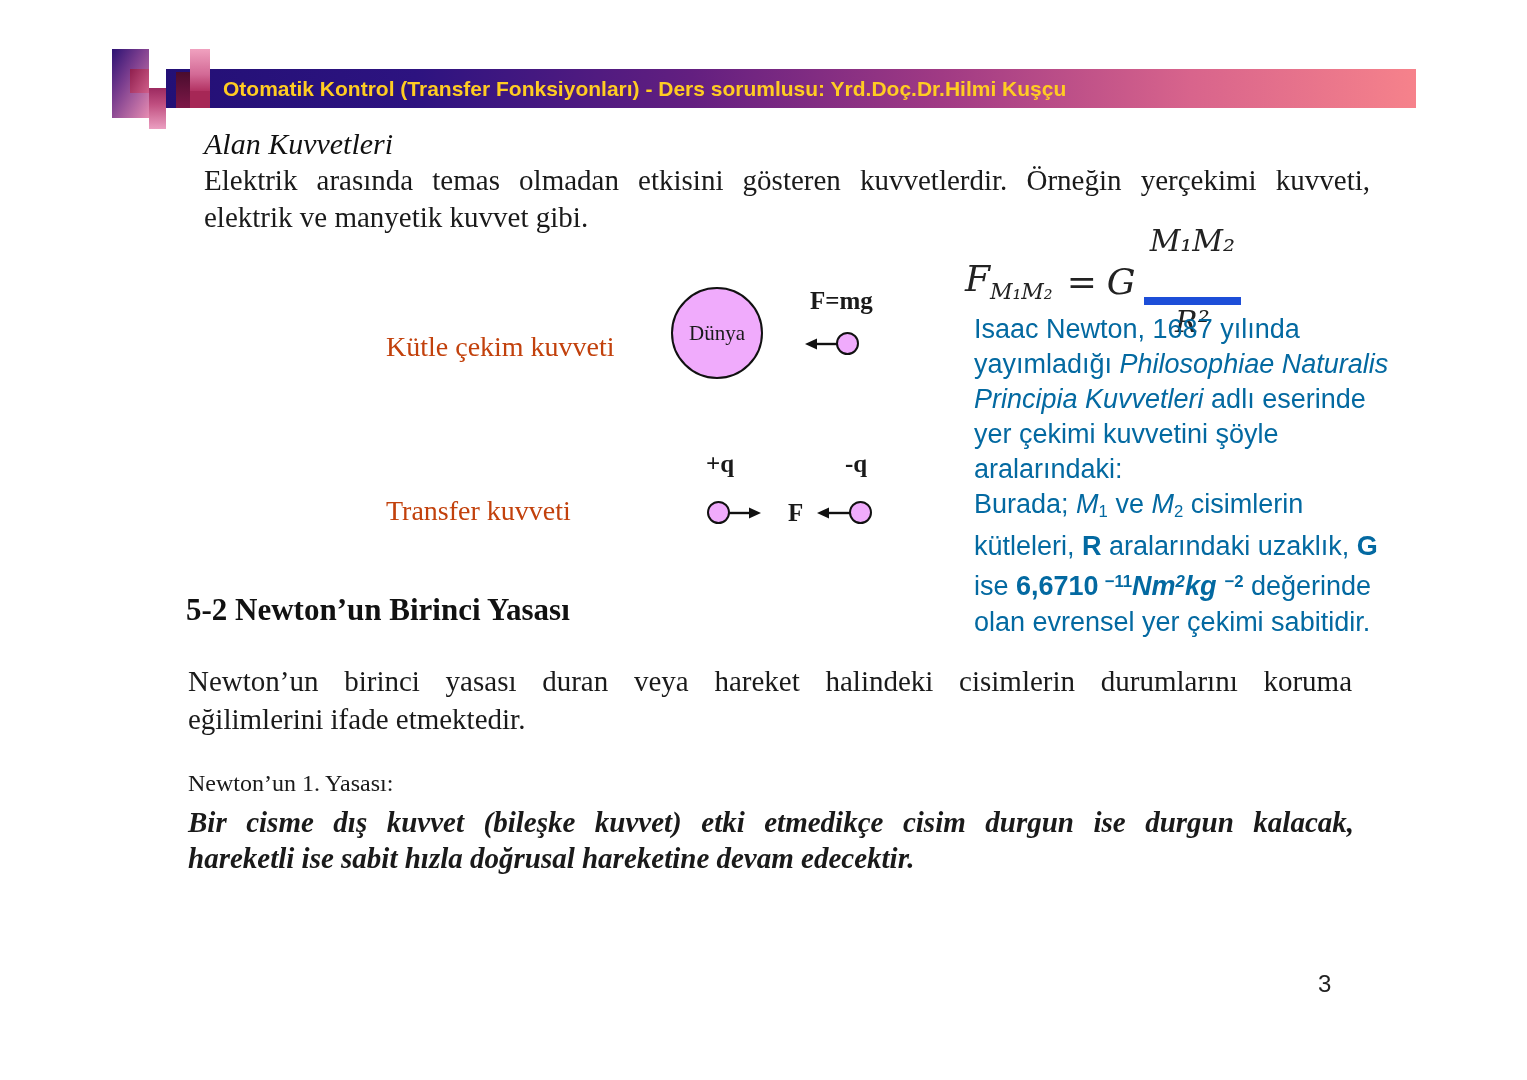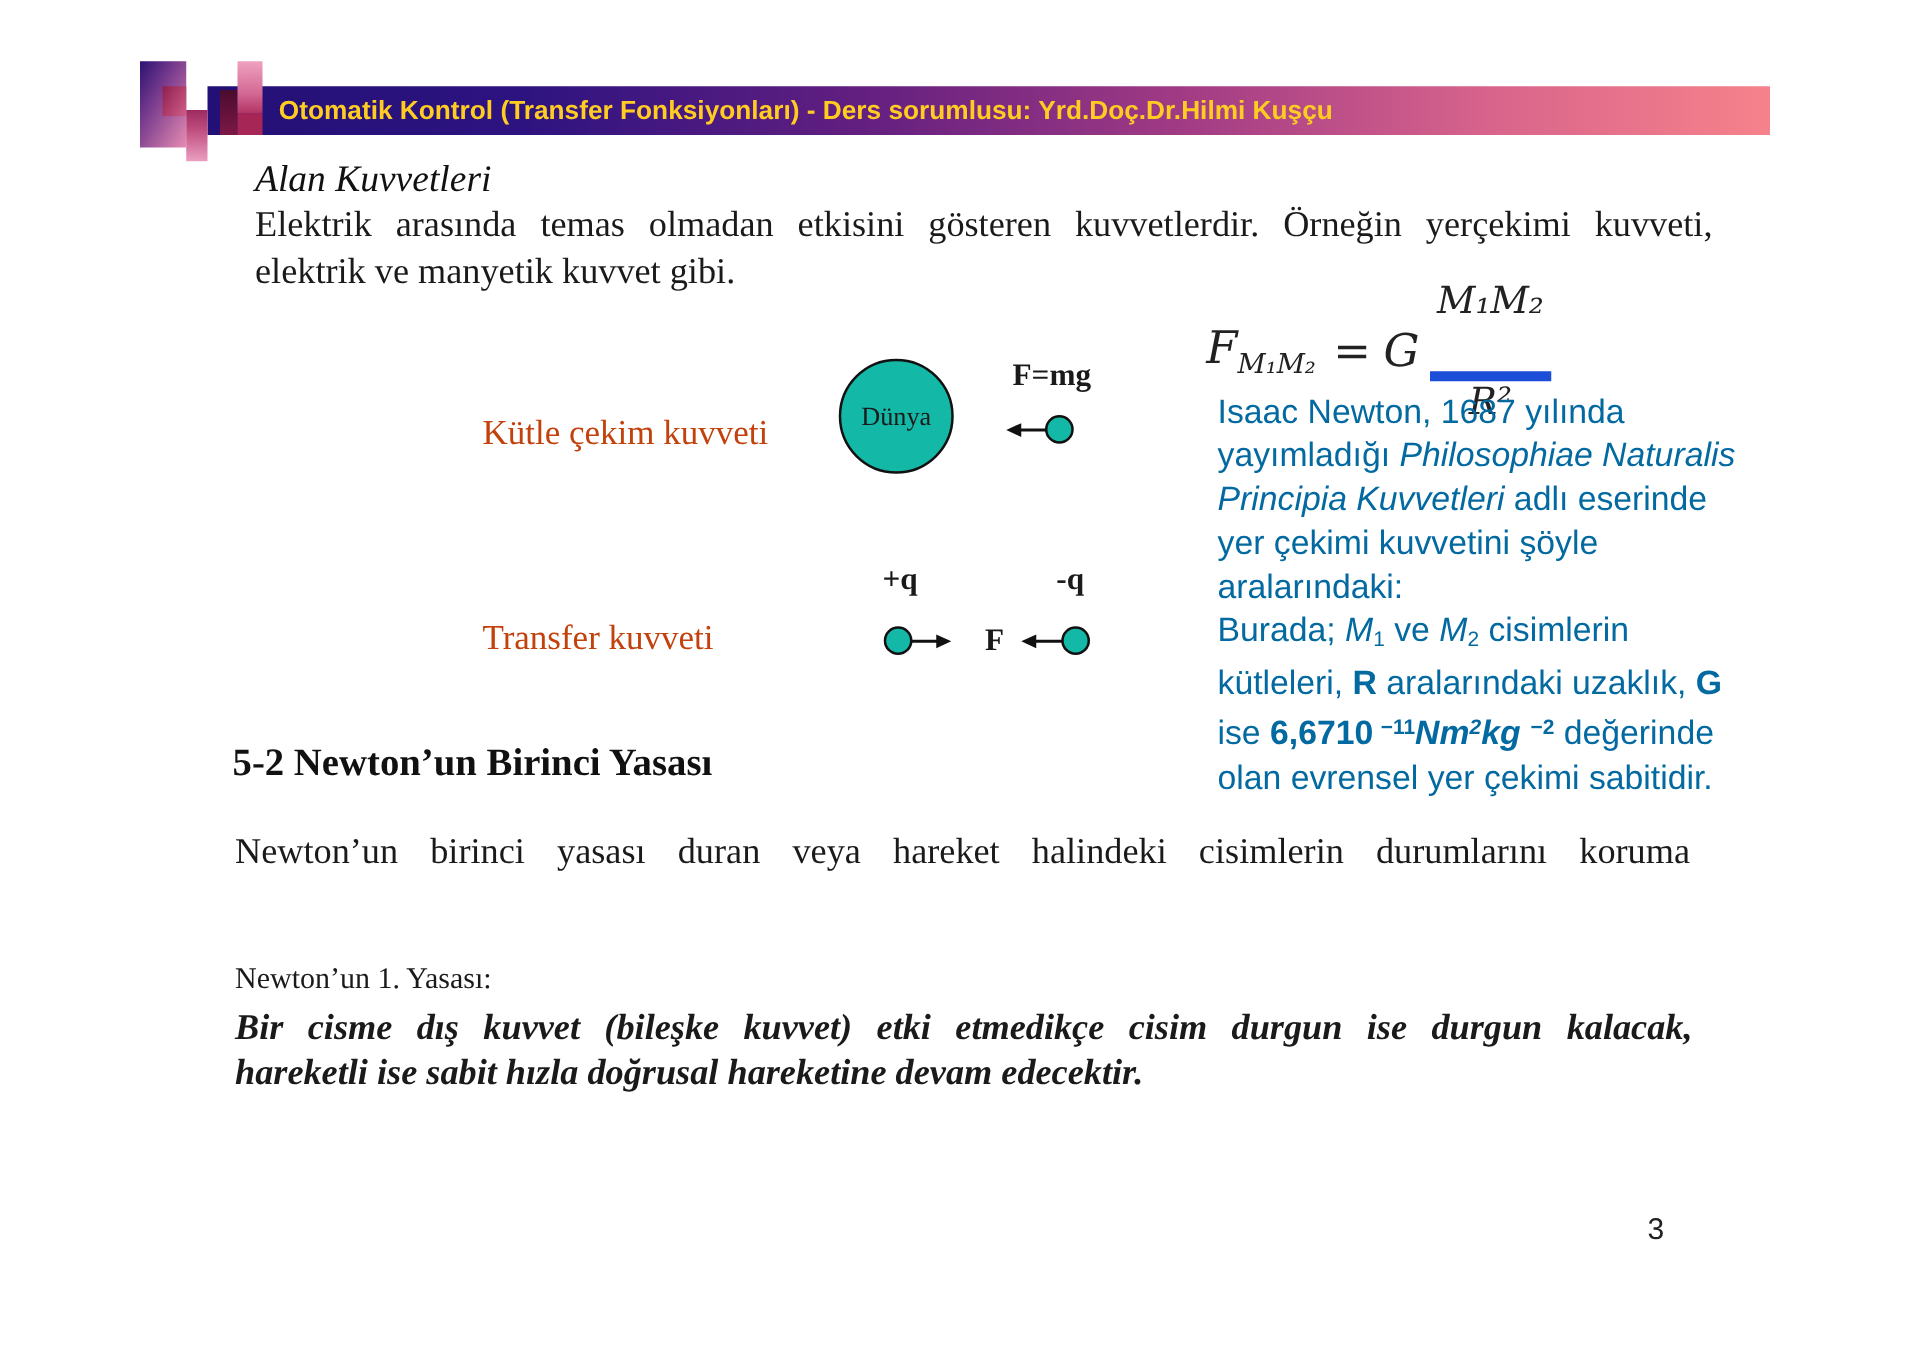--- a/index.html
+++ b/index.html
@@ -41,21 +41,21 @@
     font-family:"DejaVu Serif","Liberation Serif",serif;color:#222;}
   .formula .lhs{font-size:36px;font-style:italic;}
   .formula .lhs sub{font-size:22px;font-style:italic;}
   .formula .rel{font-size:36px;margin:0 10px 0 14px;}
   .formula .coef{font-size:36px;font-style:italic;margin-right:8px;}
   .frac{display:inline-block;text-align:center;vertical-align:middle;}
   .frac .num{font-size:30px;font-style:italic;line-height:34px;padding:0 6px;}
   .frac .den{font-size:30px;font-style:italic;line-height:34px;border-top:8px solid #1d4ed8;padding:0 6px;margin-top:39px;}
 
   .diagram-label{font-size:28px;color:#c2410c;font-family:Liberation Serif, serif;}
-  .circle{border:2px solid #111;border-radius:50%;background:#14b8a6;box-sizing:border-box;}
+  .circle{border:2px solid #111;border-radius:50%;background:#f0abfc;box-sizing:border-box;}
   .earth-circle{left:671px;top:287px;width:92px;height:92px;display:flex;align-items:center;justify-content:center;}
   .earth-label{font-size:21px;}
   .small-circle{width:23px;height:23px;}
   .phys-bold{font-weight:bold;font-size:25px;}
 
   .newton-block{left:938px;top:312px;width:486px;
     font-family:"Liberation Sans","DejaVu Sans",sans-serif;
     font-size:27px;line-height:35px;color:#0369a1;margin-left:36px;}
   .it{font-style:italic;}
   .bd{font-weight:bold;}
@@ -135,20 +135,21 @@
   <span>aralarındaki:</span><br>
   <span>Burada; </span><span class="it">M</span><span class="sub">1</span><span> ve </span><span class="it">M</span><span class="sub">2</span><span> cisimlerin</span><br>
   <span>kütleleri, </span><span class="bd">R</span><span> aralarındaki uzaklık, </span><span class="bd">G</span><br>
   <span>ise </span><span class="bd">6,6710</span><span class="bd sup sp-l6">−11</span><span class="bdit">Nm</span><span class="bdit sup">2</span><span class="bdit">kg</span><span class="bd sup sp-l8">−2</span><span> değerinde</span><br>
   <span>olan evrensel yer çekimi sabitidir.</span>
 </div>
 
 <div class="abs s52-heading">5-2 Newton’un Birinci Yasası</div>
 <div class="abs para2">
   <div class="jline">Newton’un birinci yasası duran veya hareket halindeki cisimlerin durumlarını koruma</div>
+  <div class="lline">eğilimlerini ifade etmektedir.</div>
 </div>
 
 <div class="abs law-heading">Newton’un 1. Yasası:</div>
 <div class="abs law-body">
   <div class="jline">Bir cisme dış kuvvet (bileşke kuvvet) etki etmedikçe cisim durgun ise durgun kalacak,</div>
   <div class="lline">hareketli ise sabit hızla doğrusal hareketine devam edecektir.</div>
 </div>
 
 <div class="abs page-num">3</div>
 

